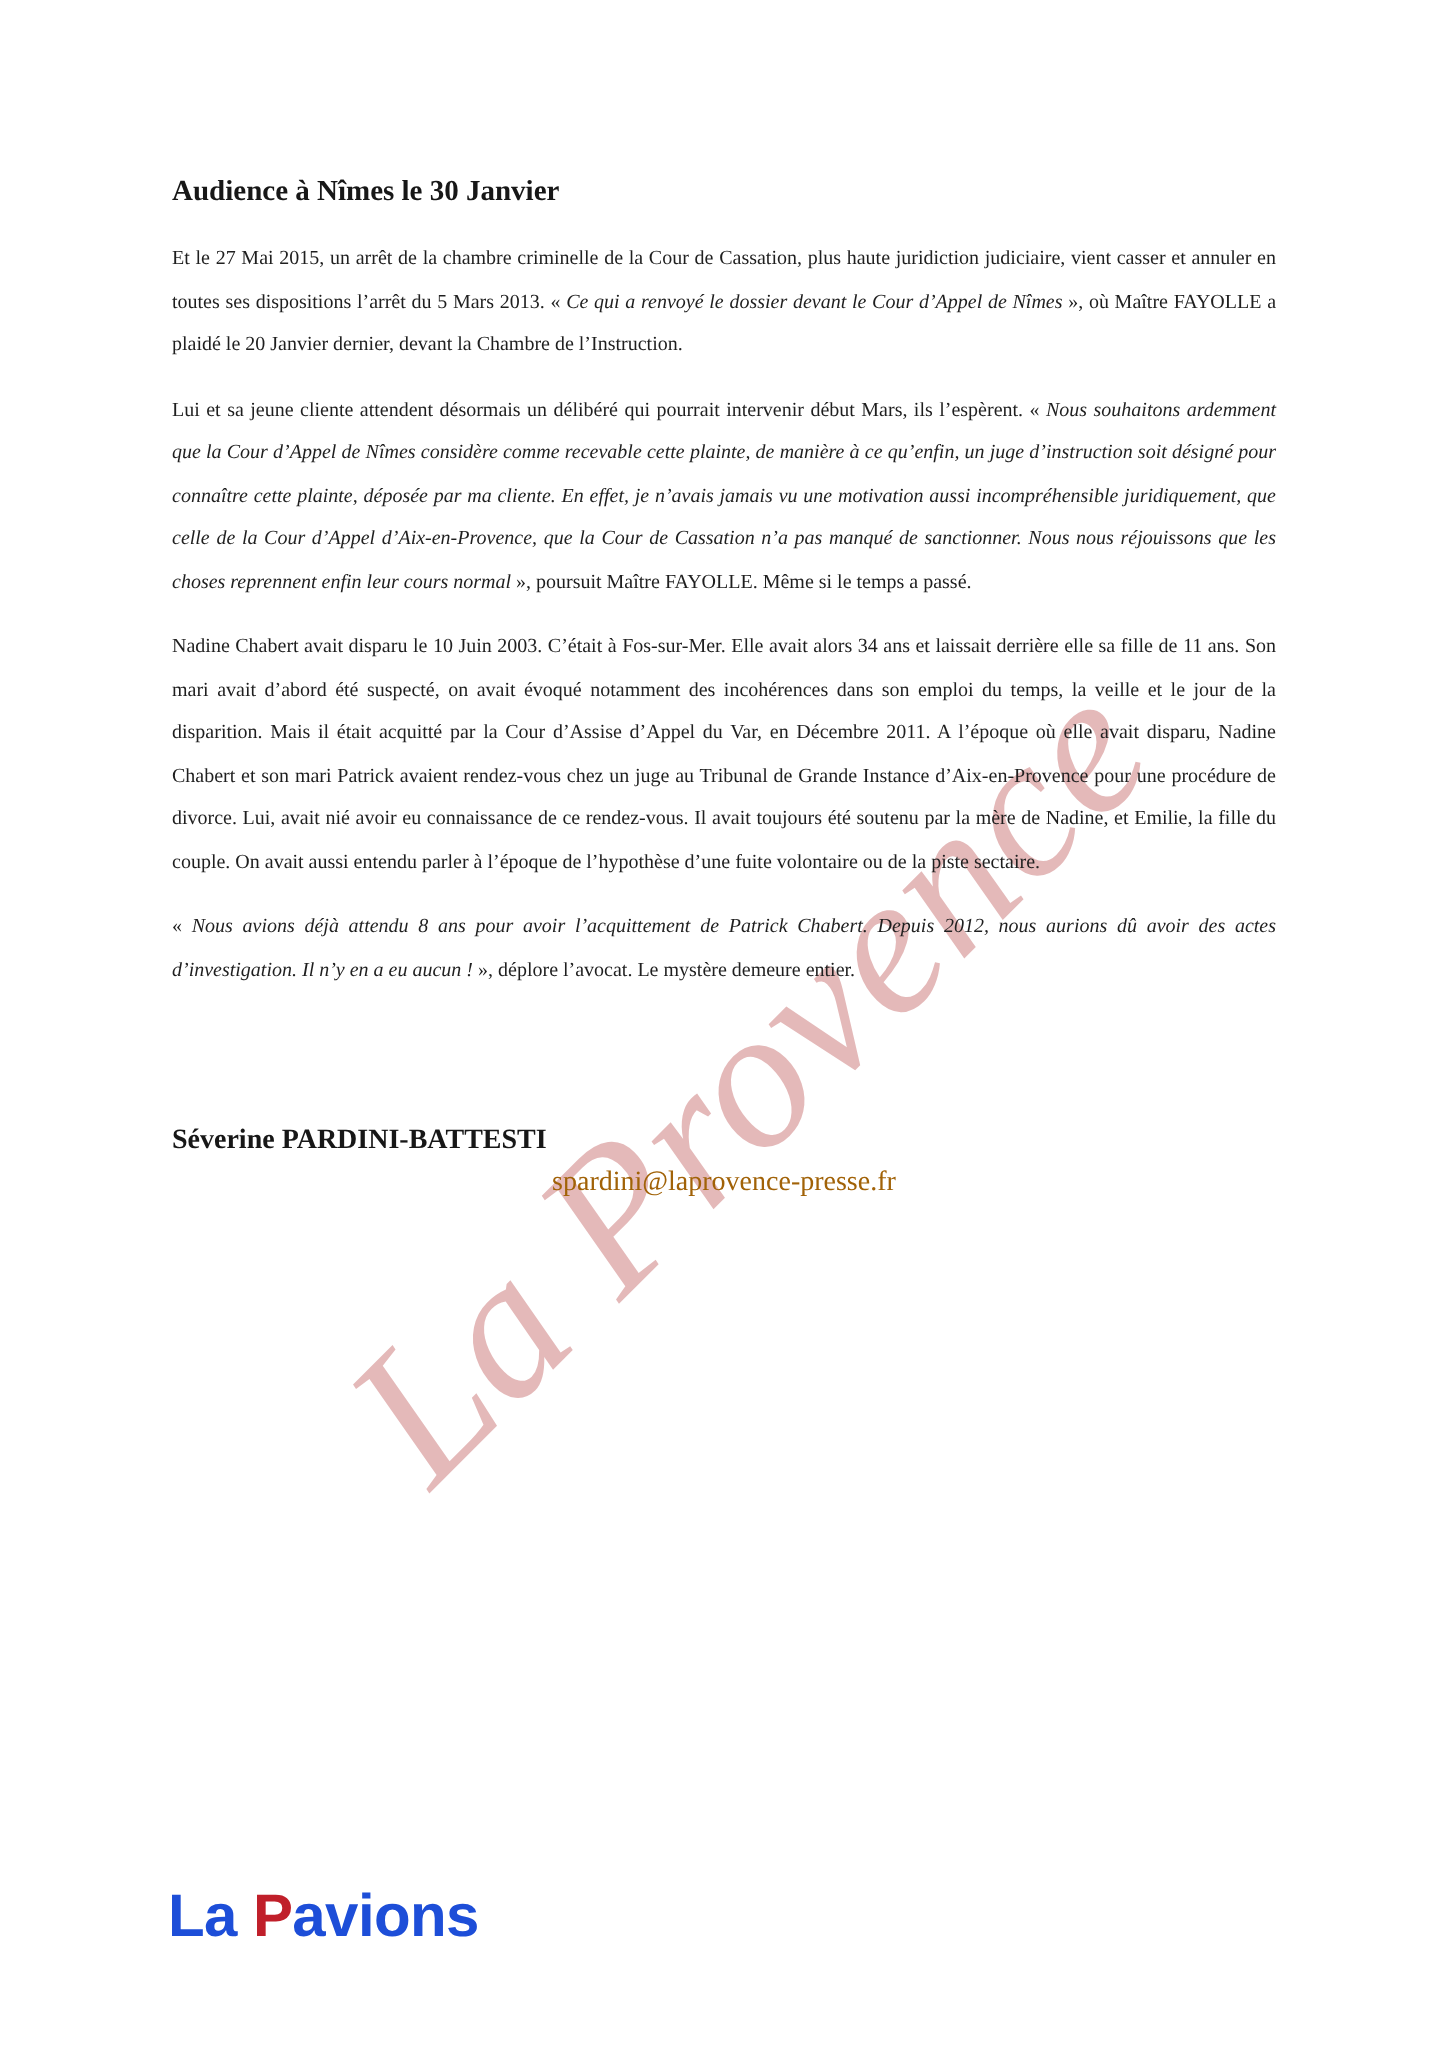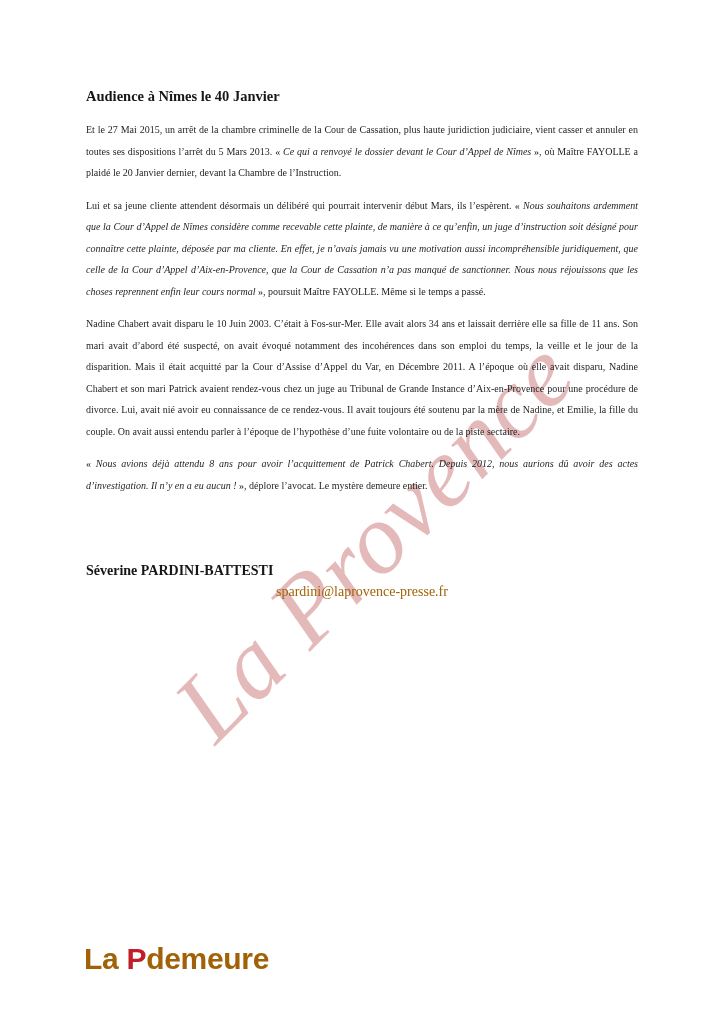--- a/index.html
+++ b/index.html
@@ -71,44 +71,44 @@
     position: absolute;
     left: 84px;
     top: 942px;
     z-index: 1;
     font-family: "Liberation Sans", "DejaVu Sans", sans-serif;
     font-weight: bold;
     font-size: 30px;
     letter-spacing: -0.3px;
     white-space: nowrap;
   }
-  .logo-blue { color: #a16207; }
+  .logo-blue { color: #1d4ed8; }
   .logo-red  { color: #c01f2a; }
 </style>
 </head>
 <body>
 
 <div class="page">
 
   <div class="watermark">La Provence</div>
 
   <div class="content">
 
-    <h1 class="heading">Audience à Nîmes le 40 Janvier</h1>
+    <h1 class="heading">Audience à Nîmes le 30 Janvier</h1>
 
     <p class="para"><span>Et le 27 Mai 2015, un arrêt de la chambre criminelle de la Cour de Cassation, plus haute juridiction judiciaire, vient casser et annuler en toutes ses dispositions l’arrêt du 5 Mars 2013. « </span><span class="seg-italic">Ce qui a renvoyé le dossier devant le Cour d’Appel de Nîmes</span><span> », où Maître FAYOLLE a plaidé le 20 Janvier dernier, devant la Chambre de l’Instruction.</span></p>
 
     <p class="para"><span>Lui et sa jeune cliente attendent désormais un délibéré qui pourrait intervenir début Mars, ils l’espèrent. « </span><span class="seg-italic">Nous souhaitons ardemment que la Cour d’Appel de Nîmes considère comme recevable cette plainte, de manière à ce qu’enfin, un juge d’instruction soit désigné pour connaître cette plainte, déposée par ma cliente. En effet, je n’avais jamais vu une motivation aussi incompréhensible juridiquement, que celle de la Cour d’Appel d’Aix-en-Provence, que la Cour de Cassation n’a pas manqué de sanctionner. Nous nous réjouissons que les choses reprennent enfin leur cours normal</span><span> », poursuit Maître FAYOLLE. Même si le temps a passé.</span></p>
 
     <p class="para"><span>Nadine Chabert avait disparu le 10 Juin 2003. C’était à Fos-sur-Mer. Elle avait alors 34 ans et laissait derrière elle sa fille de 11 ans. Son mari avait d’abord été suspecté, on avait évoqué notamment des incohérences dans son emploi du temps, la veille et le jour de la disparition. Mais il était acquitté par la Cour d’Assise d’Appel du Var, en Décembre 2011. A l’époque où elle avait disparu, Nadine Chabert et son mari Patrick avaient rendez-vous chez un juge au Tribunal de Grande Instance d’Aix-en-Provence pour une procédure de divorce. Lui, avait nié avoir eu connaissance de ce rendez-vous. Il avait toujours été soutenu par la mère de Nadine, et Emilie, la fille du couple. On avait aussi entendu parler à l’époque de l’hypothèse d’une fuite volontaire ou de la piste sectaire.</span></p>
 
     <p class="para"><span>« </span><span class="seg-italic">Nous avions déjà attendu 8 ans pour avoir l’acquittement de Patrick Chabert. Depuis 2012, nous aurions dû avoir des actes d’investigation. Il n’y en a eu aucun !</span><span> », déplore l’avocat. Le mystère demeure entier.</span></p>
 
     <div class="signature">
       <div class="sig-name">Séverine PARDINI-BATTESTI</div>
       <div class="sig-email">spardini@laprovence-presse.fr</div>
     </div>
 
   </div>
 
-  <div class="logo"><span class="logo-blue">La </span><span class="logo-red">P</span><span class="logo-blue">demeure</span></div>
+  <div class="logo"><span class="logo-blue">La </span><span class="logo-red">P</span><span class="logo-blue">avions</span></div>
 
 </div>
 
 </body></html>

